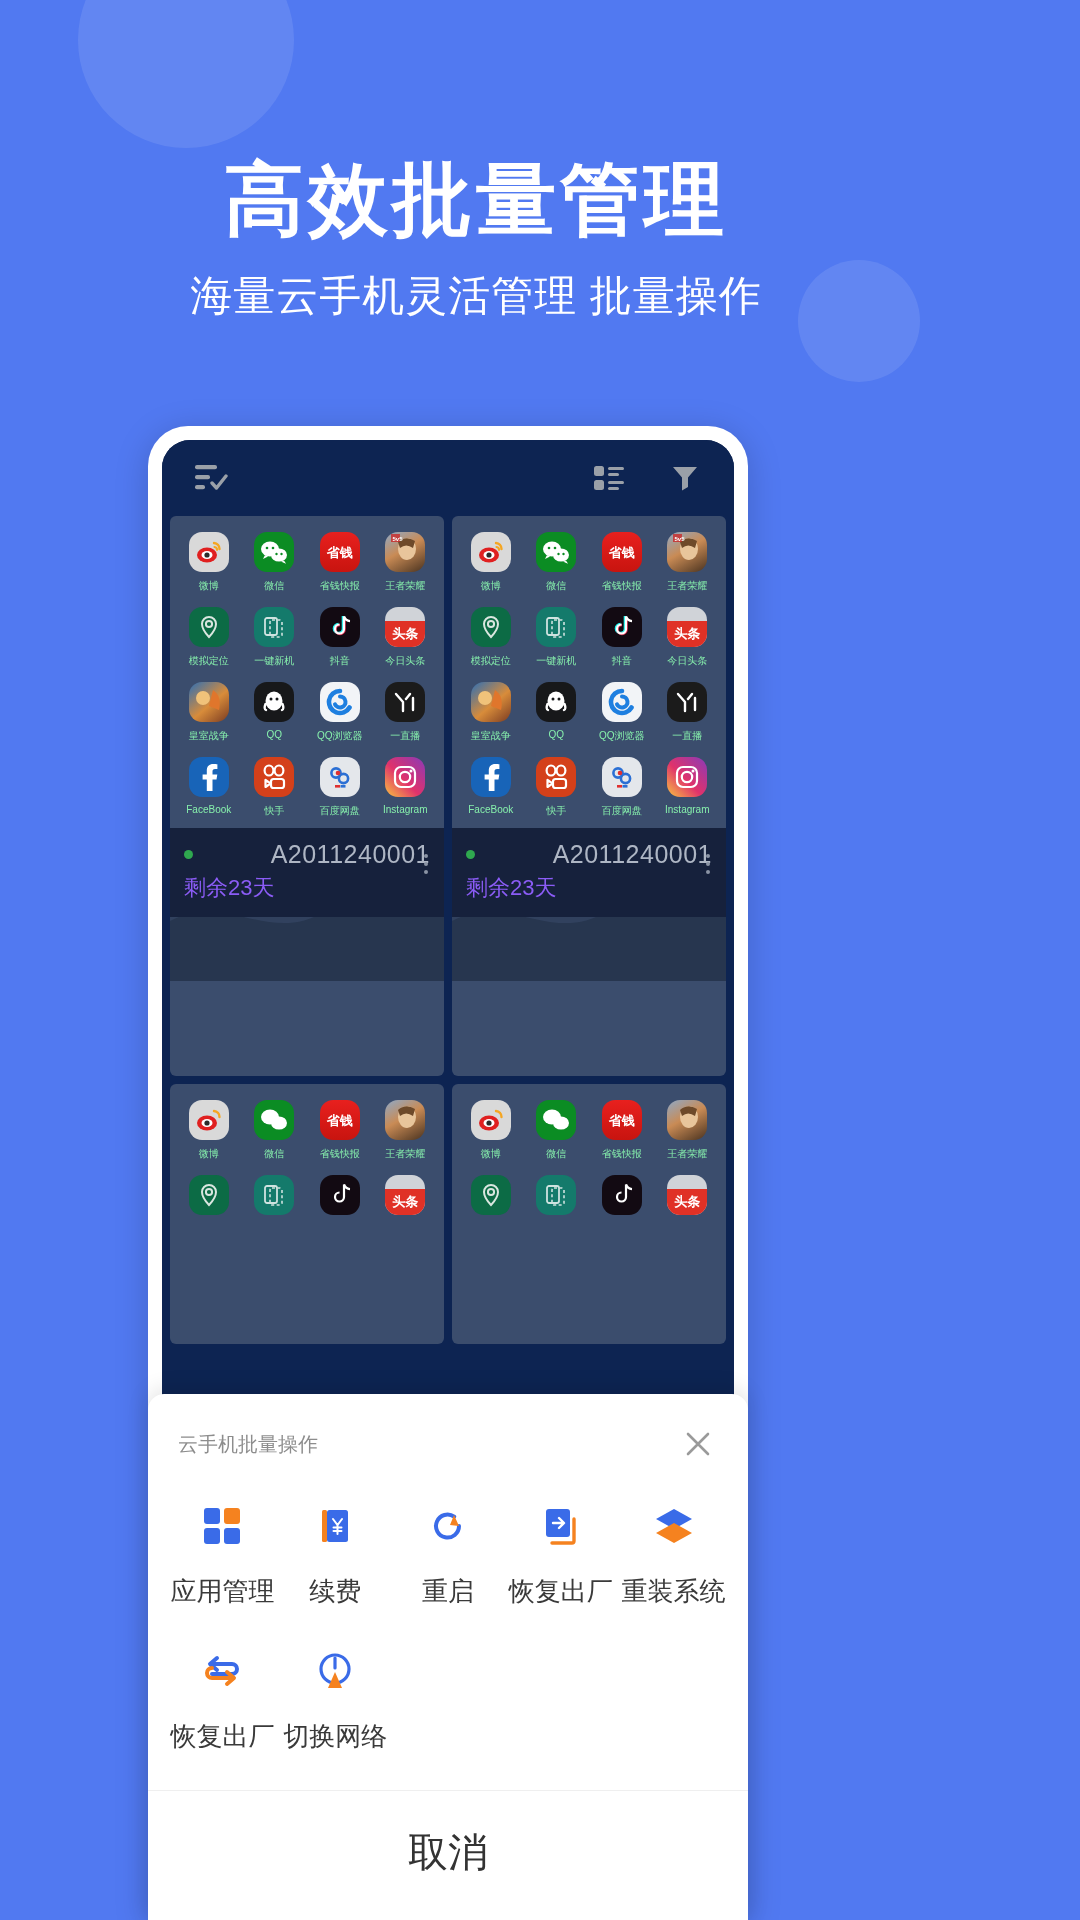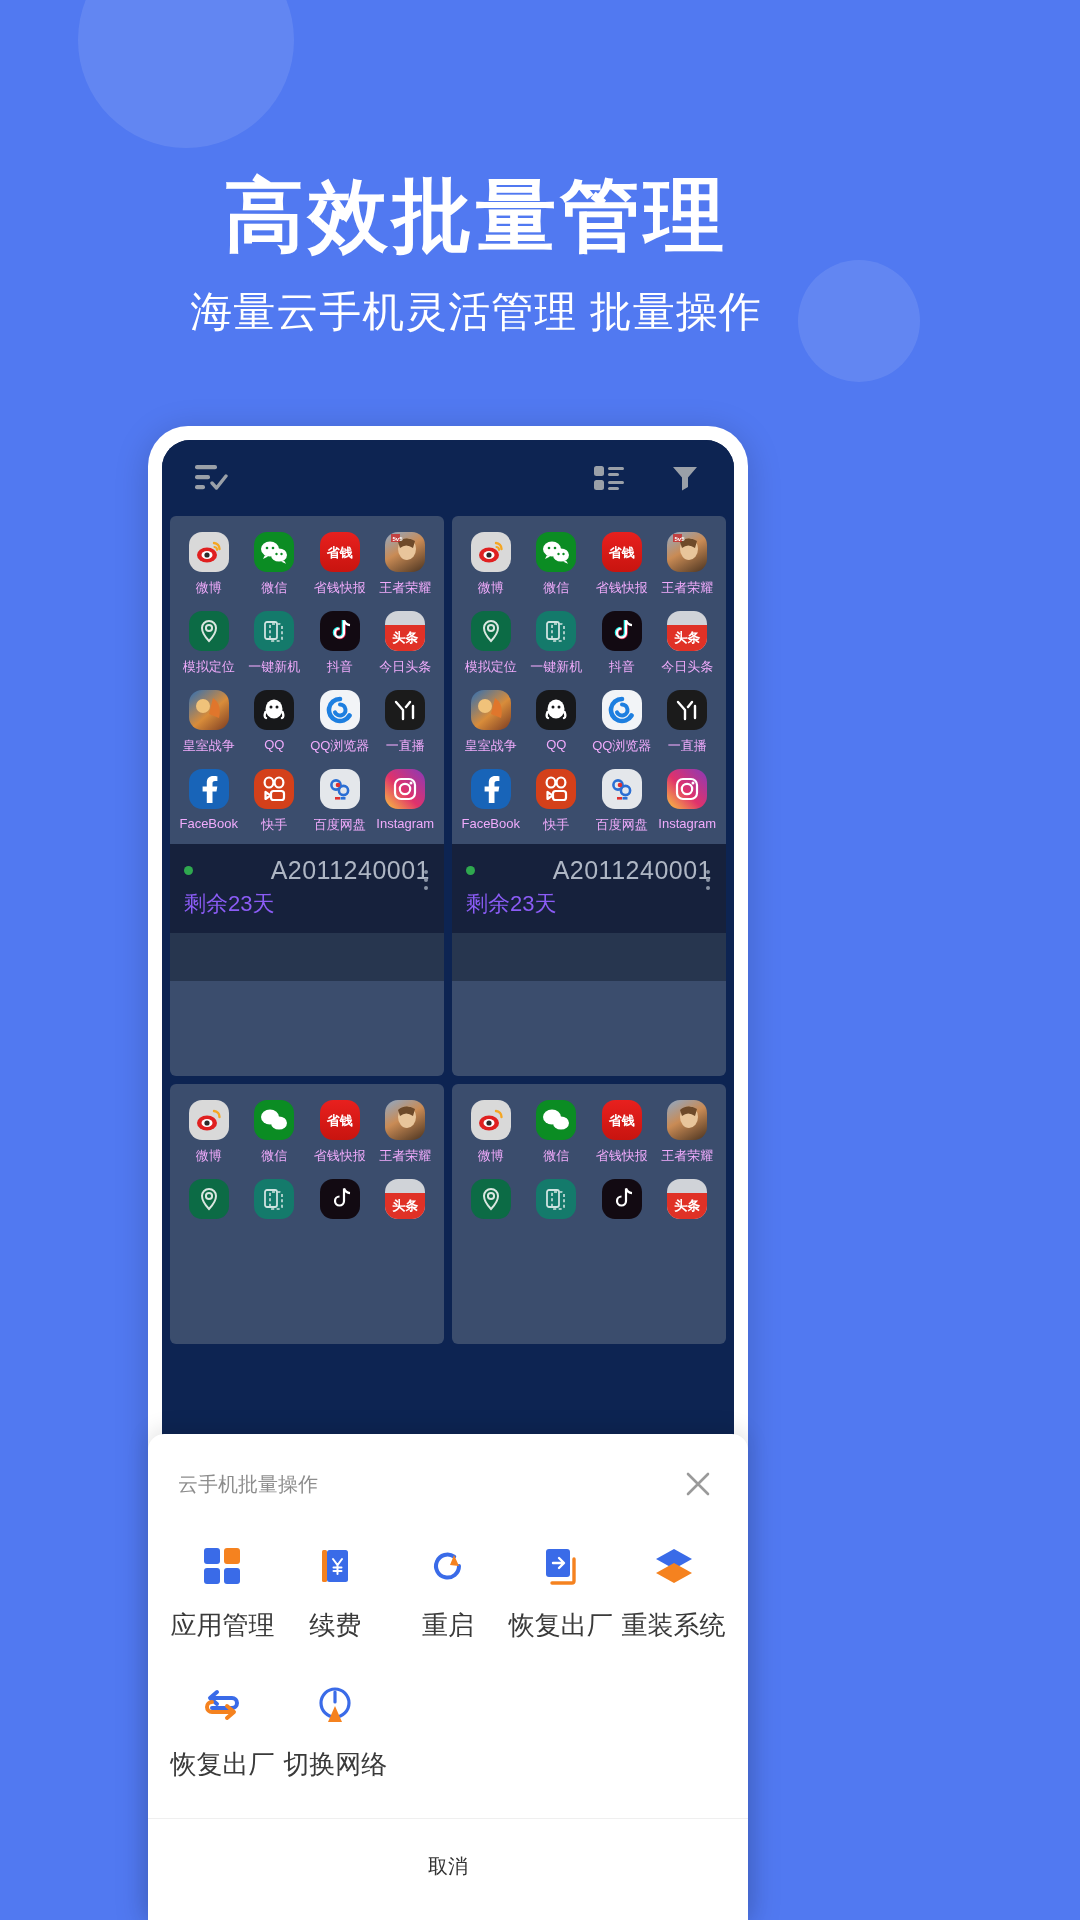--- a/index.html
+++ b/index.html
@@ -9,21 +9,21 @@
     background:#5179F1;
     position:relative;
     overflow:hidden;
   }
   
   .bg-circle { position:absolute; border-radius:50%; background:rgba(255,255,255,0.10); }
   .bg-circle.c1 { width:216px; height:216px; left:78px; top:-68px; }
   .bg-circle.c2 { width:122px; height:122px; left:798px; top:260px; }
 
   
-  .headline-wrap { position:absolute; top:172px; left:0; width:952px; text-align:center; }
+  .headline-wrap { position:absolute; top:156px; left:0; width:952px; text-align:center; }
   .headline {
     color:#ffffff; font-size:80px; font-weight:bold; letter-spacing:4px; line-height:1.1;
   }
   .subhead {
     margin-top:24px; color:#ffffff; font-size:42px; font-weight:400; letter-spacing:1px;
   }
 
   
   .phone {
     position:absolute; left:148px; top:426px; width:600px; height:1494px;
@@ -50,21 +50,21 @@
   }
   .device-card { background:#3B4D6D; }
   .card-apps { padding:16px 6px 10px 6px; position:relative; z-index:2; }
   .app-row { display:grid; grid-template-columns:repeat(4,1fr); margin-bottom:14px; }
   .app { display:flex; flex-direction:column; align-items:center; }
   .app-ic {
     width:40px; height:40px; border-radius:13px; position:relative; overflow:hidden;
     display:flex; align-items:center; justify-content:center;
     font-size:15px; color:#fff; font-weight:bold;
   }
-  .app-lb { margin-top:7px; font-size:13px; color:#f0abfc; white-space:nowrap; }
+  .app-lb { margin-top:7px; font-size:10px; color:#86efac; white-space:nowrap; }
 
   .card-foot {
     position:relative; z-index:2; background:#16213C; padding:12px 14px 14px 14px;
   }
   .card-foot .row1 { display:flex; align-items:center;justify-content:space-between; }
   .dot { width:9px; height:9px; border-radius:50%; background:#2FA84F; margin-right:10px; }
   .dev-id { font-size:25px; color:#AEB6C4; letter-spacing:0.5px; }
   .dev-sub { font-size:22px; color:#8b5cf6; margin-top:4px; }
   .kebab { position:absolute; right:16px; top:26px; display:flex; flex-direction:column; gap:4px; }
   .kebab i { width:4px; height:4px; background:#8B94A5; border-radius:50%; display:block; }
@@ -81,23 +81,23 @@
   .sheet-head {
     display:flex; align-items:center; padding:30px 30px 10px 30px;
   }
   .sheet-title { font-size:20px; color:#8D8D8D; flex:1; }
   .close-x { width:40px; height:40px; display:flex; align-items:center; justify-content:center; cursor:pointer; }
   .actions {
     display:grid; grid-template-columns:repeat(5,1fr); padding:24px 18px 10px 18px; row-gap:34px;
   }
   .action { display:flex; flex-direction:column; align-items:center; }
   .action .ic { width:56px; height:56px; display:flex; align-items:center; justify-content:center; }
-  .action .lb { margin-top:14px; font-size:26px; color:#3A3A3A; white-space:nowrap; }
+  .action .lb { margin-top:20px; font-size:26px; color:#3A3A3A; white-space:nowrap; }
   .sheet-divider { height:1px; background:#EFEFEF; margin:26px 0 0 0; }
-  .cancel { text-align:center; font-size:20px; color:#333333; padding:34px 0 40px 0; cursor:pointer;font-family:Liberation Mono, monospace; }
+  .cancel { text-align:center; font-size:40px; color:#333333; padding:34px 0 40px 0; cursor:pointer;font-family:Liberation Mono, monospace; }
 </style>
 </head>
 <body>
 
 <div class="bg-circle c1"></div>
 <div class="bg-circle c2"></div>
 
 <div class="headline-wrap">
   <div class="headline">高效批量管理</div>
   <div class="subhead">海量云手机灵活管理 批量操作</div>

